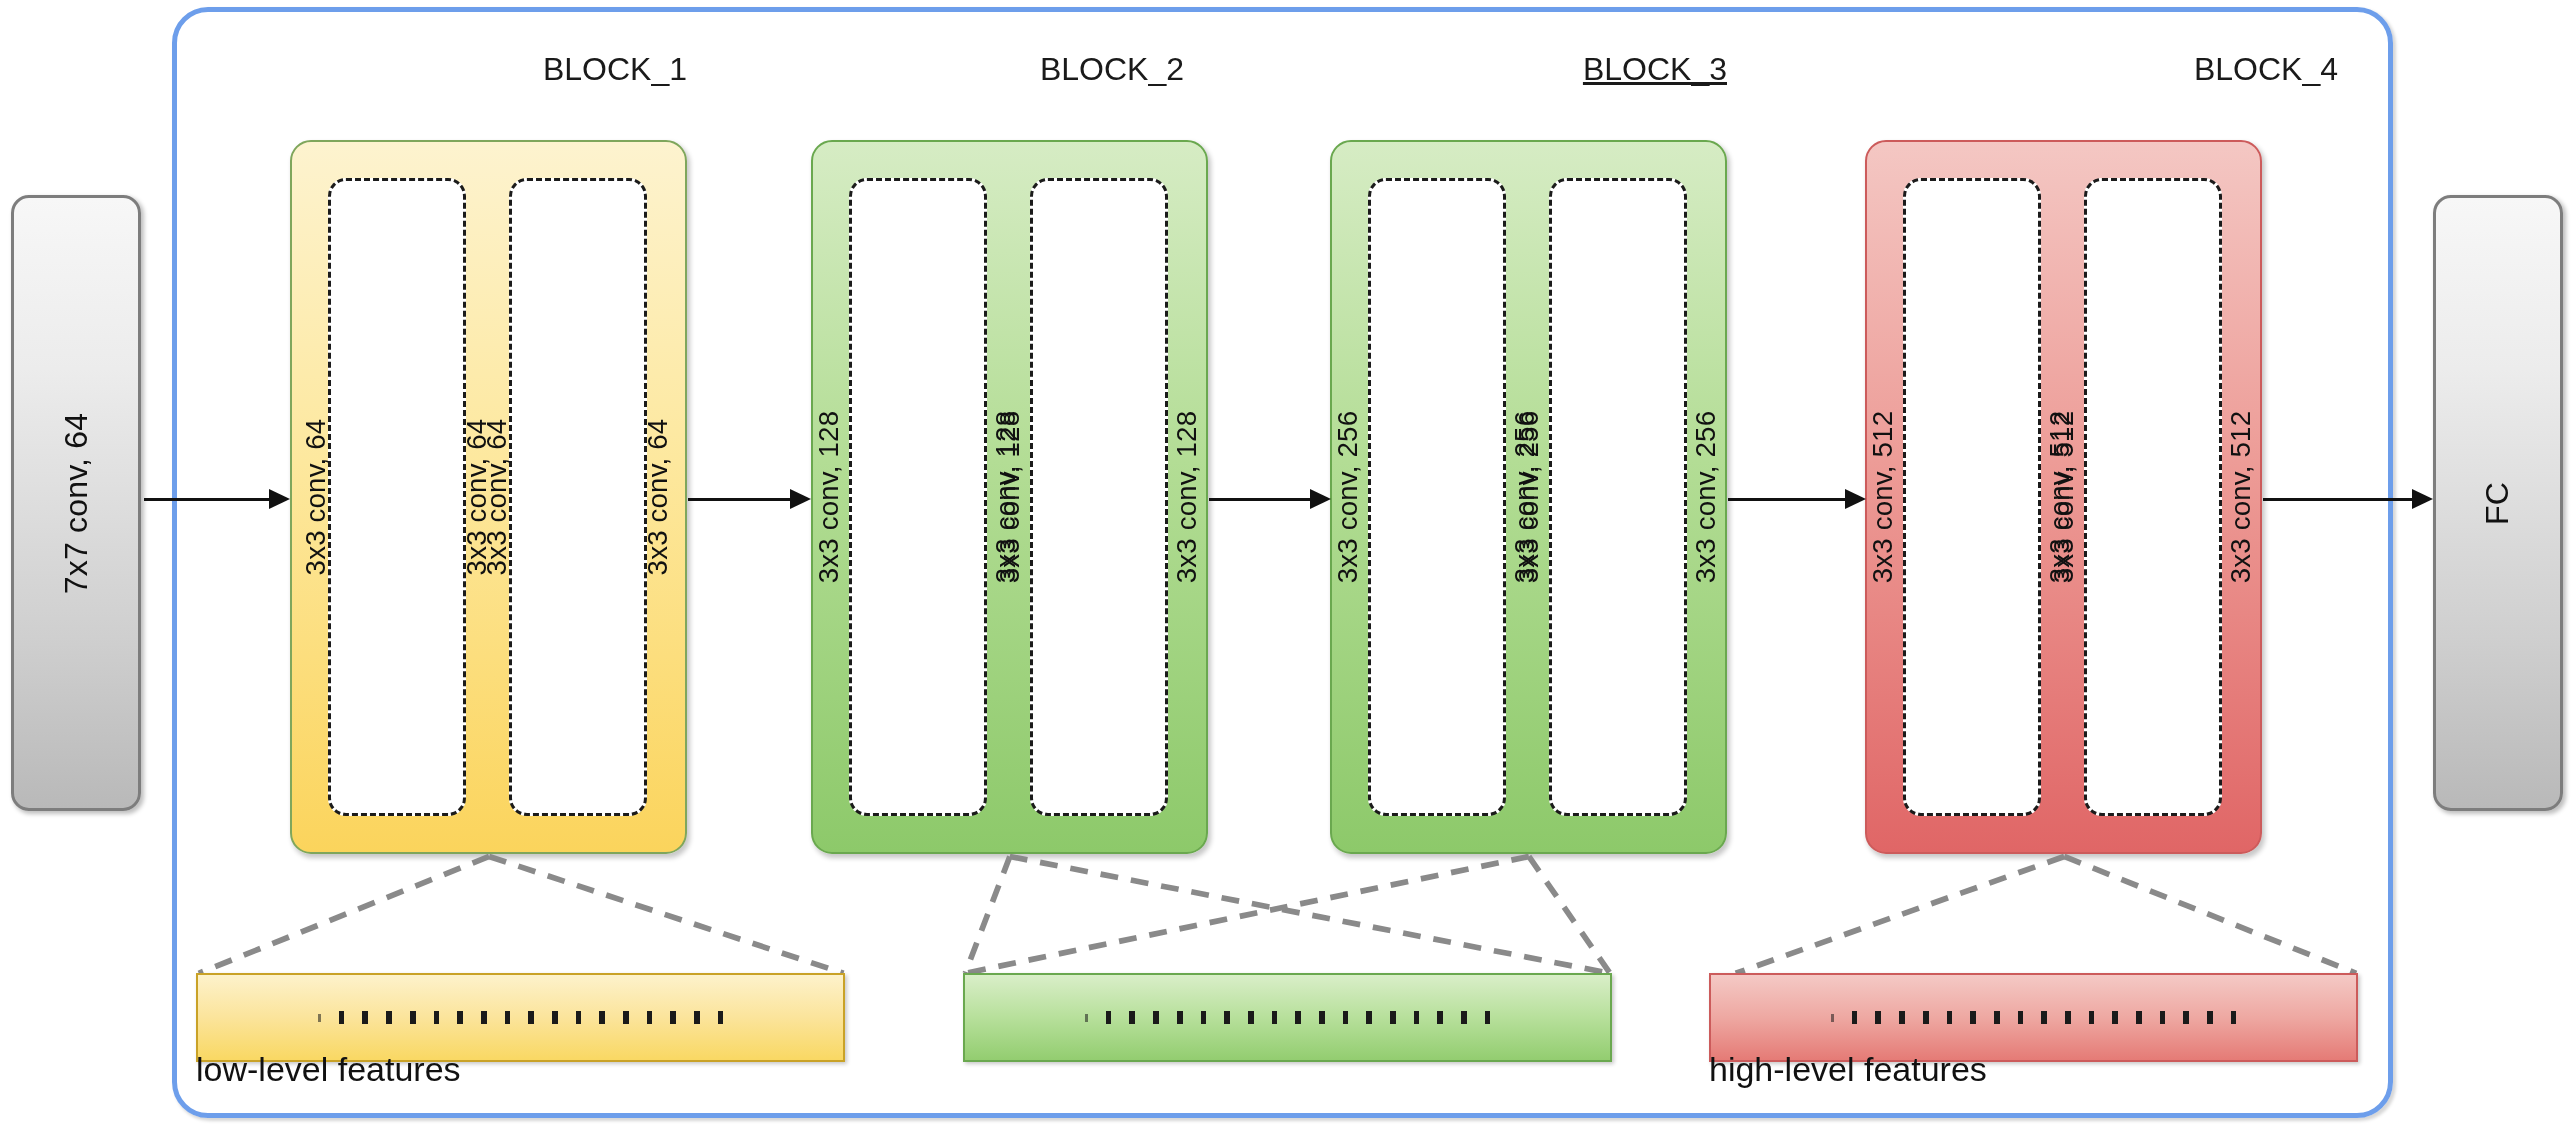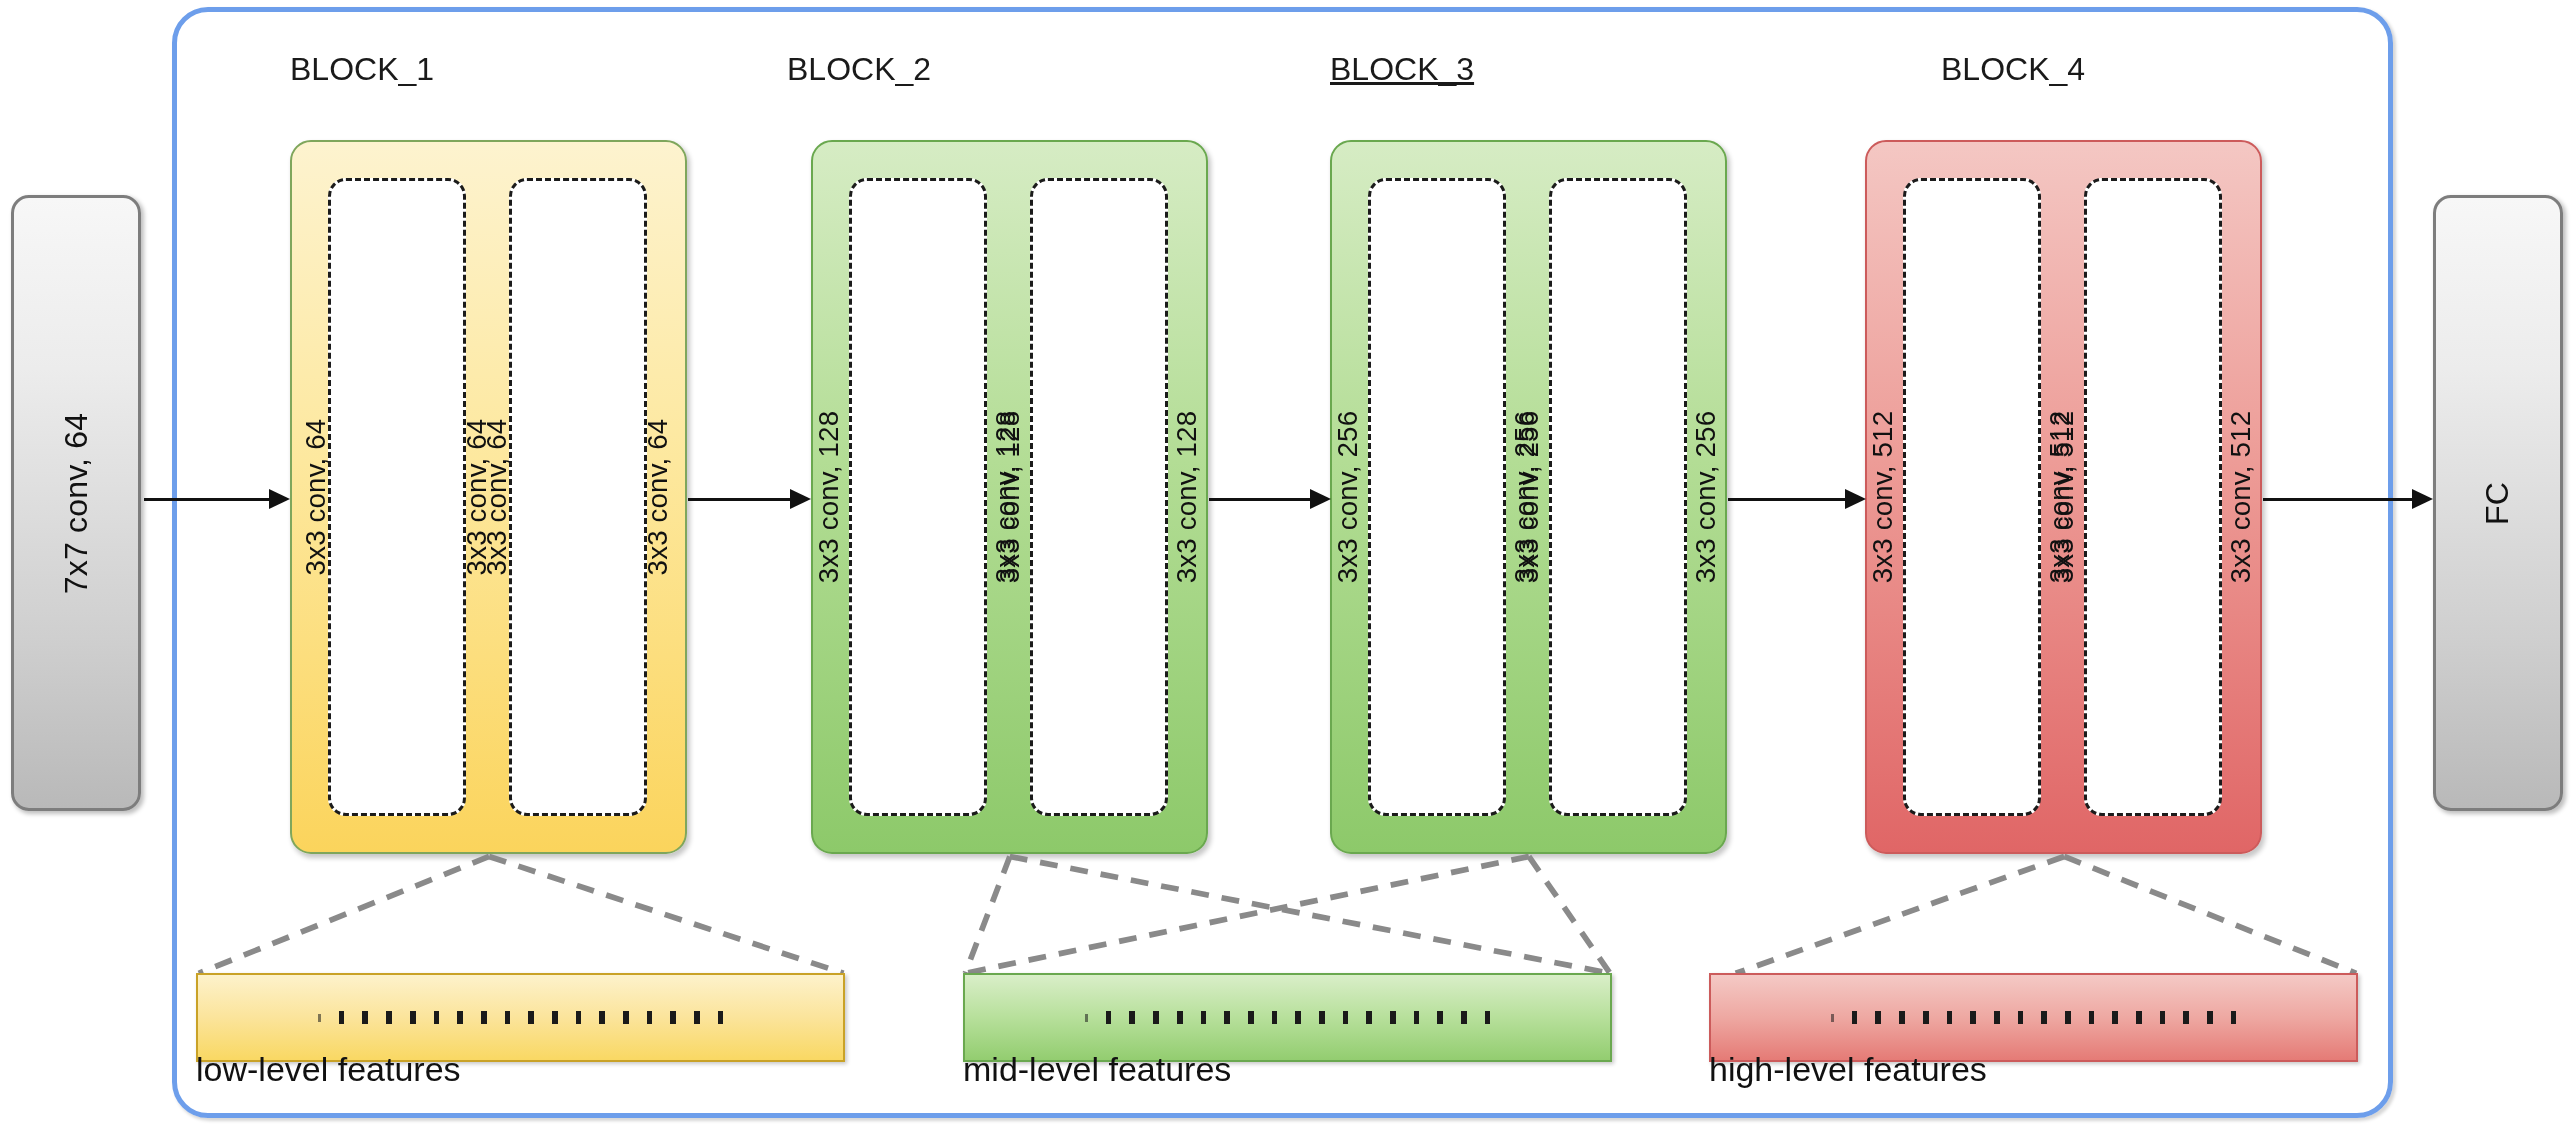--- a/index.html
+++ b/index.html
@@ -27,21 +27,21 @@
   .endcap .vtext{
     transform:rotate(-90deg);white-space:nowrap;
     font-size:32px;color:#111;letter-spacing:0.2px;
   }
   #conv7{left:11.4px;top:195px;width:130px;height:616px;}
   #fcbox{left:2433px;top:195px;width:130px;height:616px;}
 
   
   .block-title{
     position:absolute;top:49px;height:41px;line-height:41px;
-    font-size:32px;color:#1a1a1a;text-align:left;white-space:nowrap;
+    font-size:32px;color:#1a1a1a;text-align:right;white-space:nowrap;
   }
 
   
   .block{
     position:absolute;top:140px;height:284px;
     border-radius:21px;box-sizing:border-box;
     box-shadow:2.4px 3.2px 4.9px rgba(0,0,0,.22);
   }
   .block.yellow{
     border:2.4px solid #7fa65c;
@@ -245,21 +245,20 @@
         <span class="d"></span>
         <span class="d"></span>
       <span class="d"></span>
         <span class="d"></span>
         <span class="d"></span>
         <span class="d"></span>
       <span class="d"></span>
         <span class="d"></span>
     </div>
   </div>
-  <div class="feat-label" style="left:963px;top:1048px;width:649px;">mid-level features</div>
 
   <div class="featbar red" style="left:1709px;top:973px;width:649px;">
     <div class="dots">
       <span class="d small"></span>
         <span class="d"></span>
         <span class="d"></span>
         <span class="d"></span>
       <span class="d"></span>
         <span class="d"></span>
         <span class="d"></span>

